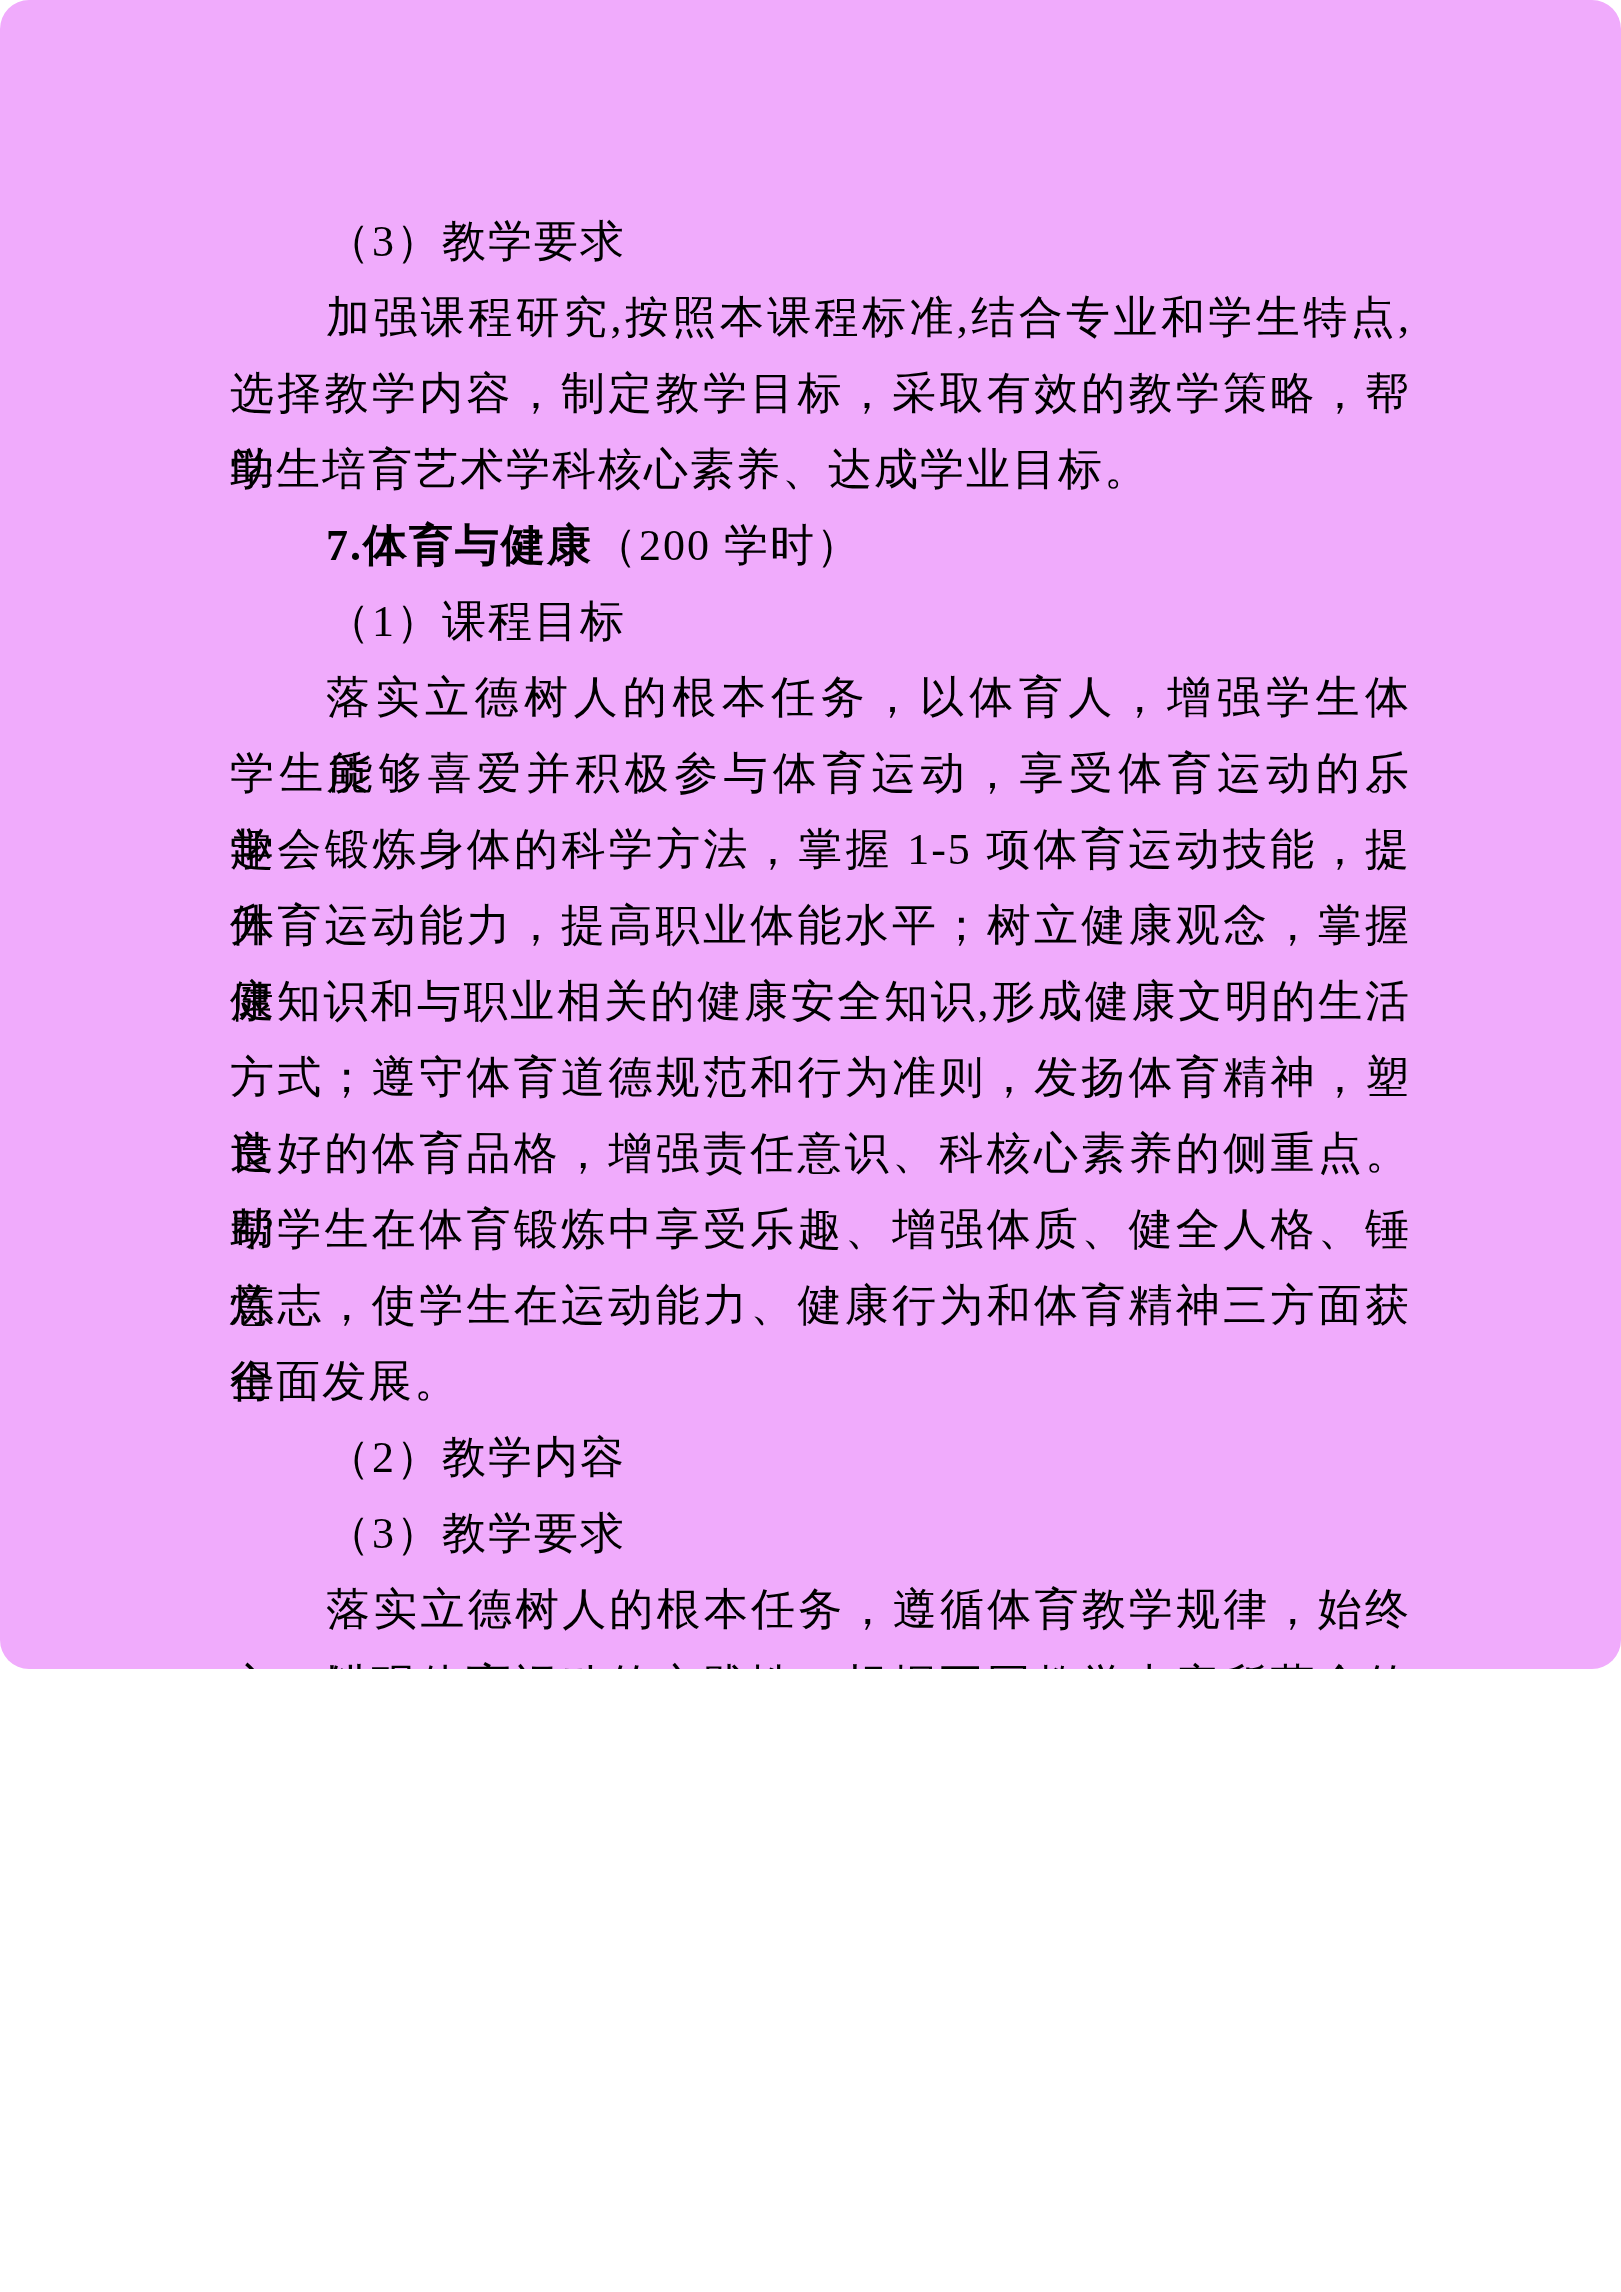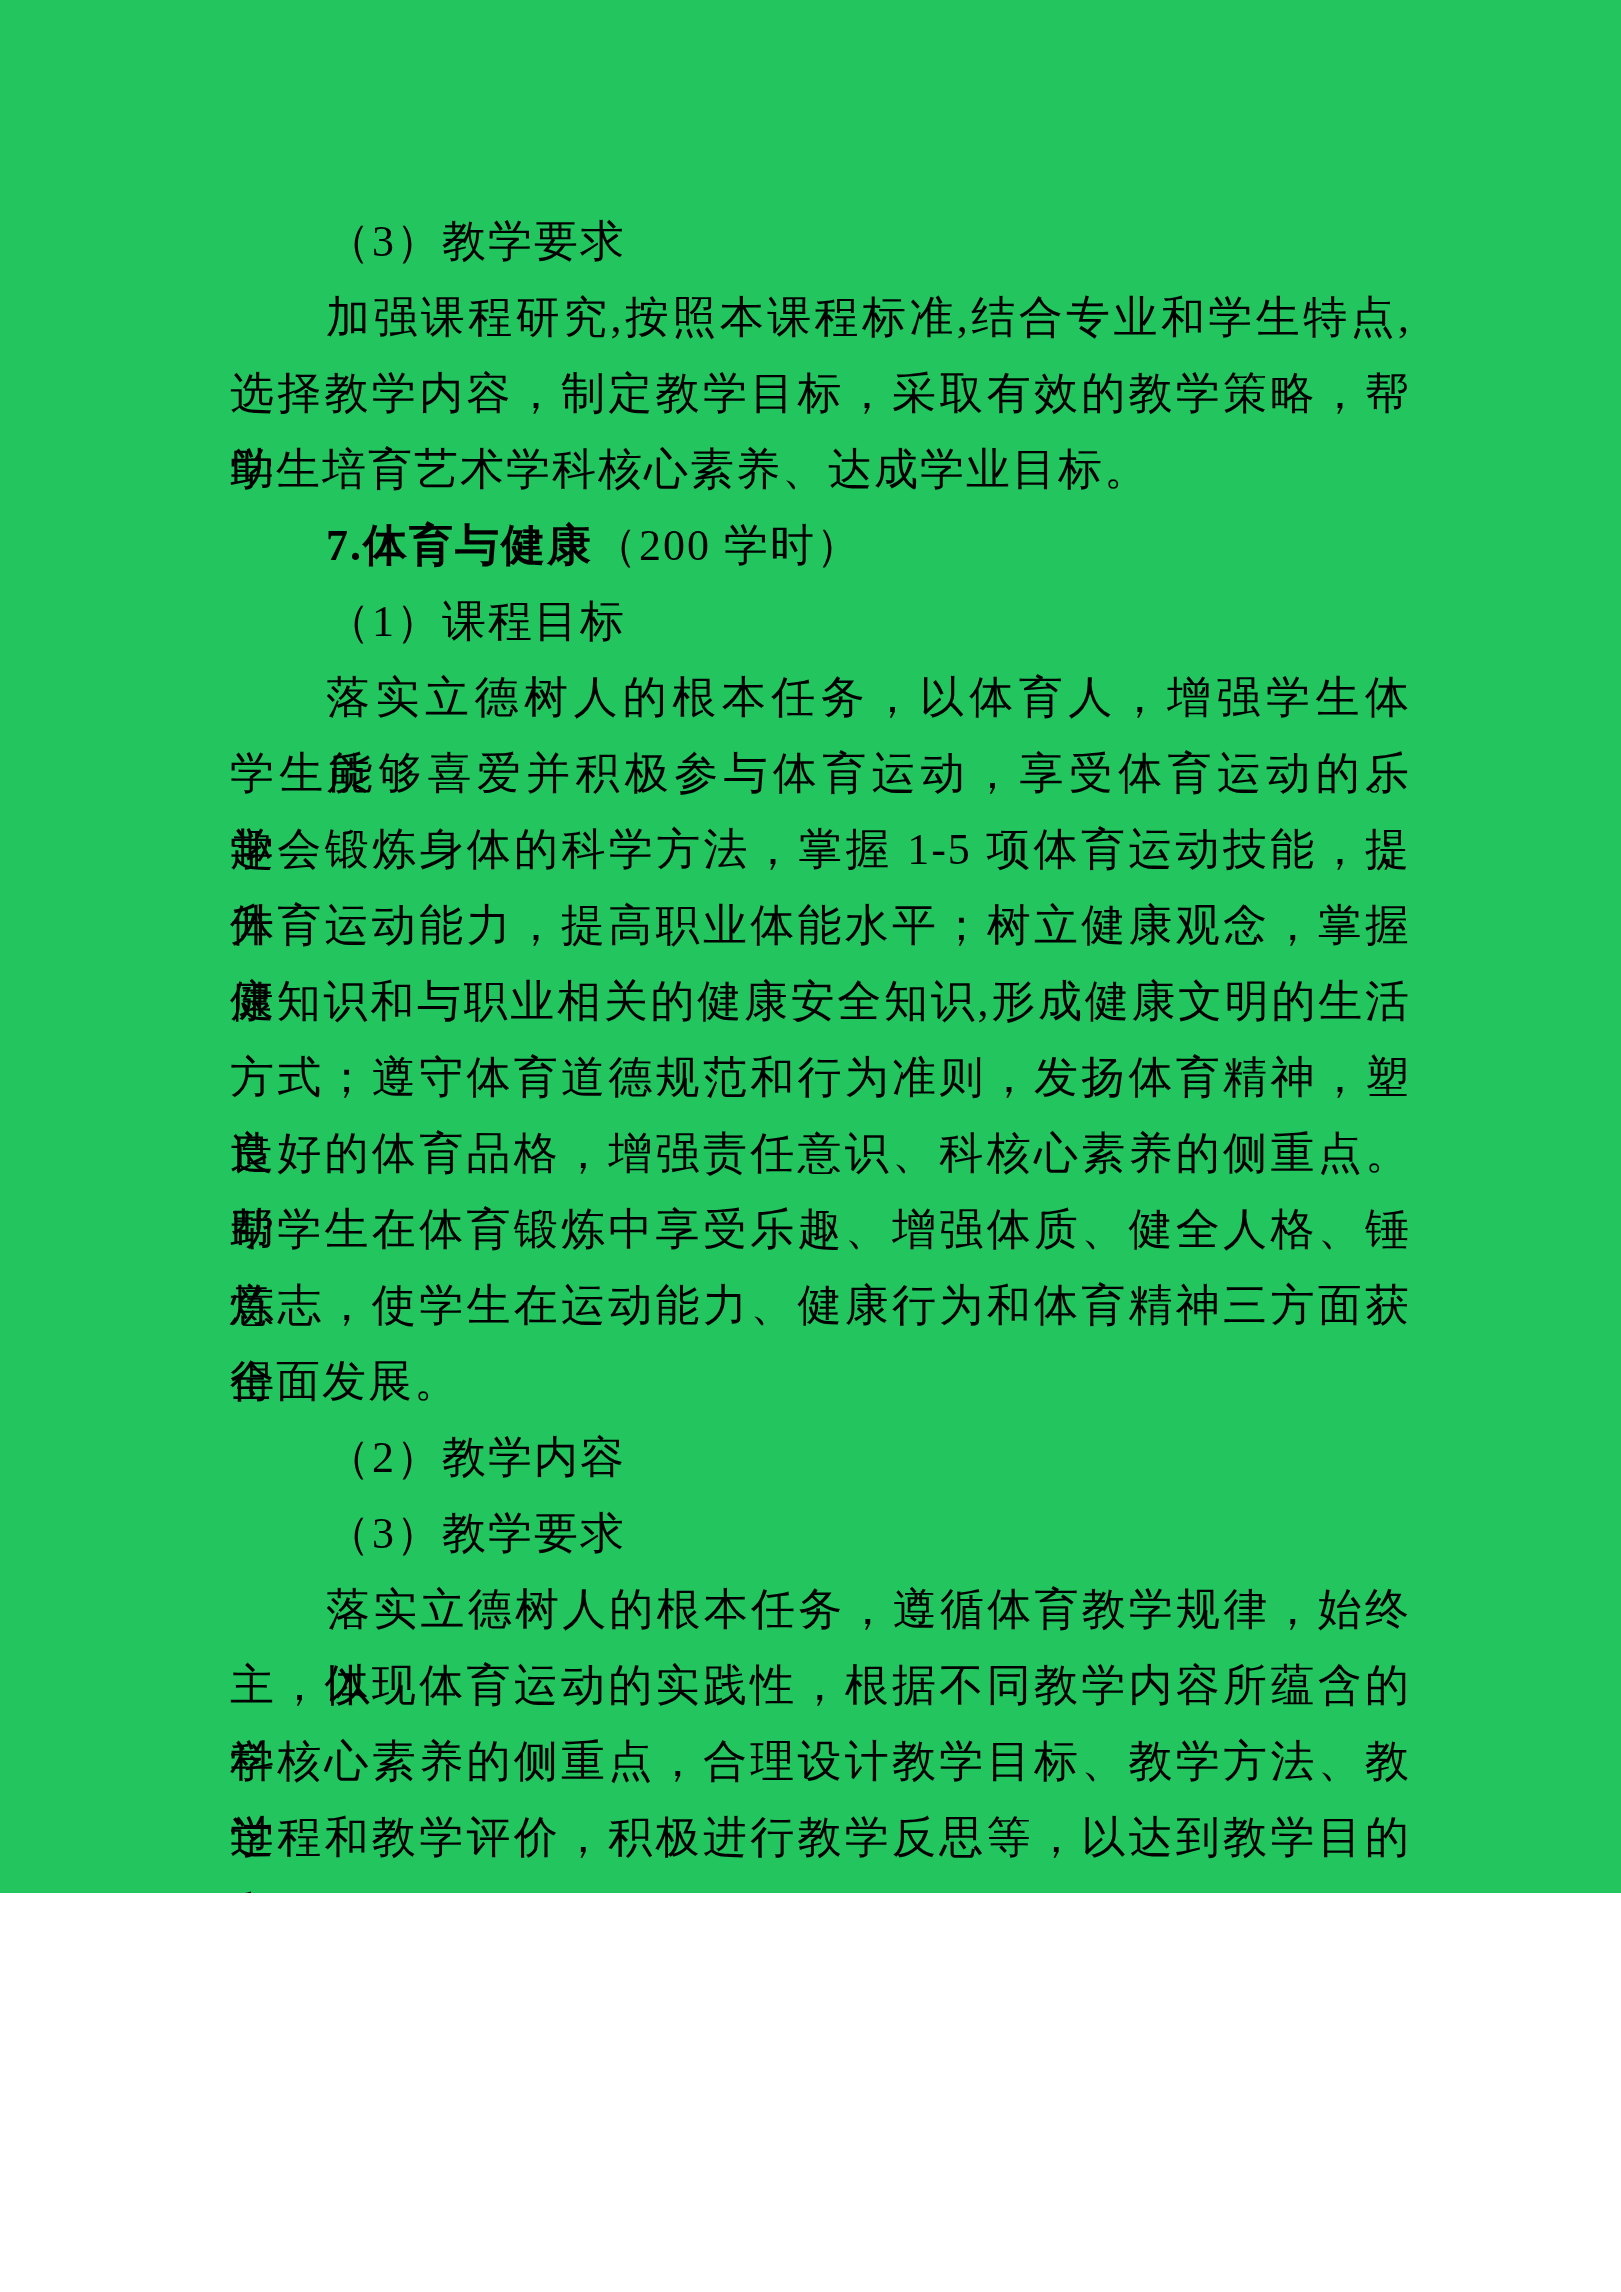--- a/index.html
+++ b/index.html
@@ -3,25 +3,26 @@
 <meta charset="utf-8">
 <style>
   html, body {
     margin: 0;
     padding: 0;
     background: #ffffff;
   }
   .page {
     position: relative;
     width: 1621px;
-    height: 1893px;
-    background: #22c55e;
+    height: 1669px;
+    background: #f0abfc;
     color: #000000;
     font-family: "Liberation Serif", "DejaVu Serif", serif;
     overflow: hidden;
+    border-radius: 29px;
   }
   .content {
     position: absolute;
     left: 230px;
     top: 204px;
     width: 1181px;
   }
   .line {
     height: 76px;
     line-height: 76px;

